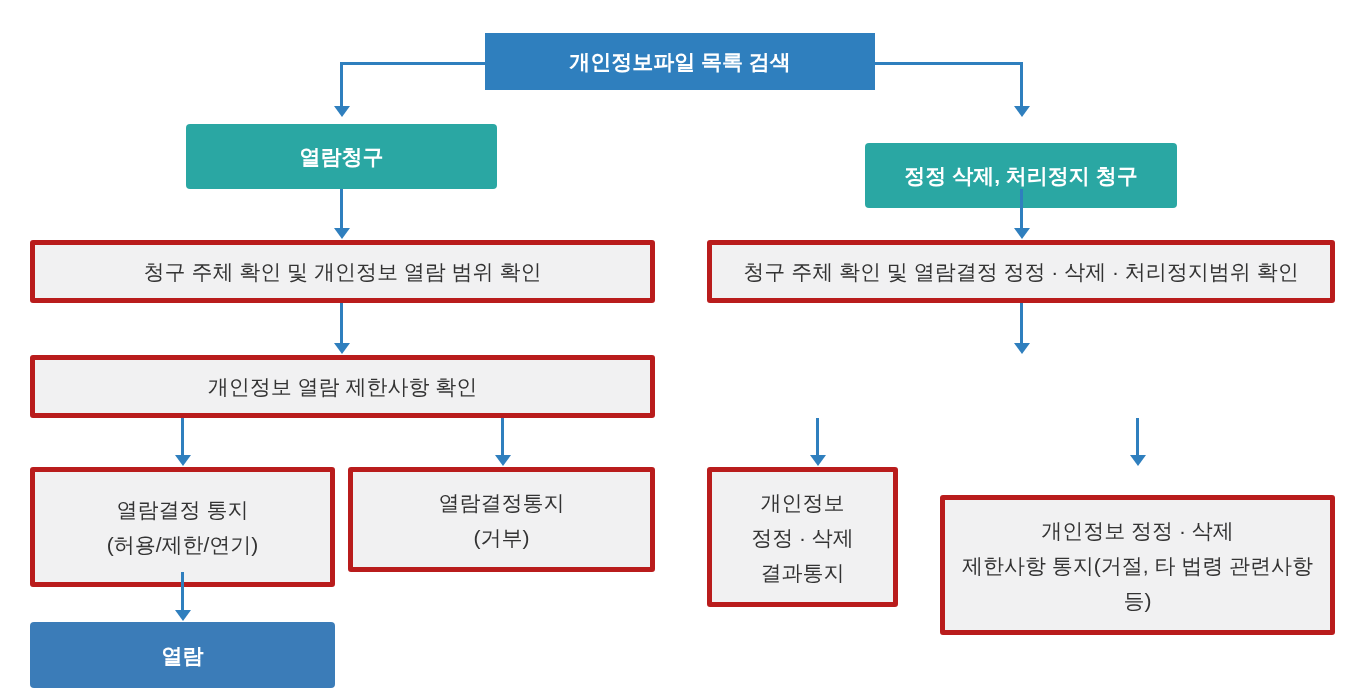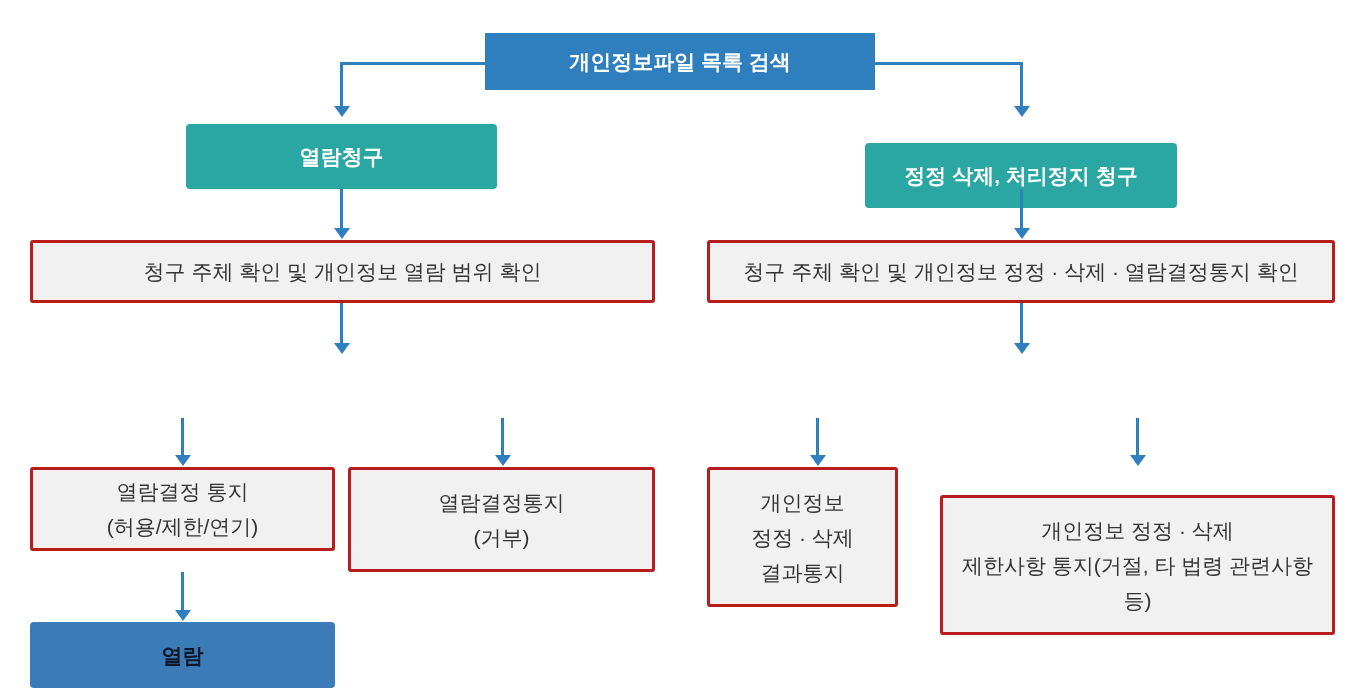--- a/index.html
+++ b/index.html
@@ -33,28 +33,28 @@
     border-radius: 0;
   }
   .teal {
     background: #2aa7a3;
     color: #ffffff;
     font-weight: 700;
     border-radius: 4px;
   }
   .gray {
     background: #f1f1f2;
-    border: 3px solid #b91c1c;
+    border: 5px solid #b91c1c;
     color: #333333;
     font-weight: 500;
     border-radius: 3px;
   }
   .final {
     background: #3b7cb8;
-    color: #0f172a;
+    color: #ffffff;
     font-weight: 700;
     border-radius: 4px;
   }
   .hline {
     position: absolute;
     height: 3px;
     background: #2f7fbe;
   }
   .varrow {
     position: absolute;
@@ -86,32 +86,33 @@
   <div class="varrow" style="left:340px; top:62px; height:44px;"></div>
   <div class="varrow" style="left:1020px; top:62px; height:44px;"></div>
 
   <div class="box teal" style="left:186px; top:124px; width:311px; height:65px;">열람청구</div>
   <div class="box teal" style="left:865px; top:124px; width:312px; height:65px;margin-top:19px;">정정 삭제, 처리정지 청구</div>
 
   <div class="varrow" style="left:340px; top:189px; height:39px;"></div>
   <div class="varrow" style="left:1020px; top:189px; height:39px;"></div>
 
   <div class="box gray" style="left:30px; top:240px; width:625px; height:63px;">청구 주체 확인 및 개인정보 열람 범위 확인</div>
-  <div class="box gray" style="left:707px; top:240px; width:628px; height:63px;">청구 주체 확인 및 개인정보 정정 · 삭제 · 열람결정통지 확인</div>
+  <div class="box gray" style="left:707px; top:240px; width:628px; height:63px;">청구 주체 확인 및 열람결정 정정 · 삭제 · 처리정지범위 확인</div>
 
   <div class="varrow" style="left:340px; top:303px; height:40px;"></div>
   <div class="varrow" style="left:1020px; top:303px; height:40px;"></div>
 
+  <div class="box gray" style="left:30px; top:355px; width:625px; height:63px;">개인정보 열람 제한사항 확인</div>
 
   <div class="varrow" style="left:181px; top:418px; height:37px;"></div>
   <div class="varrow" style="left:501px; top:418px; height:37px;"></div>
   <div class="varrow" style="left:816px; top:418px; height:37px;"></div>
   <div class="varrow" style="left:1136px; top:418px; height:37px;"></div>
 
-  <div class="box gray" style="left:30px; top:467px; width:305px; height:84px;">열람결정 통지
+  <div class="box gray" style="left:30px; top:467px; width:305px; height:120px;">열람결정 통지
 (허용/제한/연기)</div>
   <div class="box gray" style="left:348px; top:467px; width:307px; height:105px;">열람결정통지
 (거부)</div>
   <div class="box gray" style="left:707px; top:467px; width:191px; height:140px;">개인정보
 정정 · 삭제
 결과통지</div>
   <div class="box gray" style="left:940px; top:467px; width:395px; height:140px;margin-top:28px;">개인정보 정정 · 삭제
 제한사항 통지(거절, 타 법령 관련사항
 등)</div>
 

